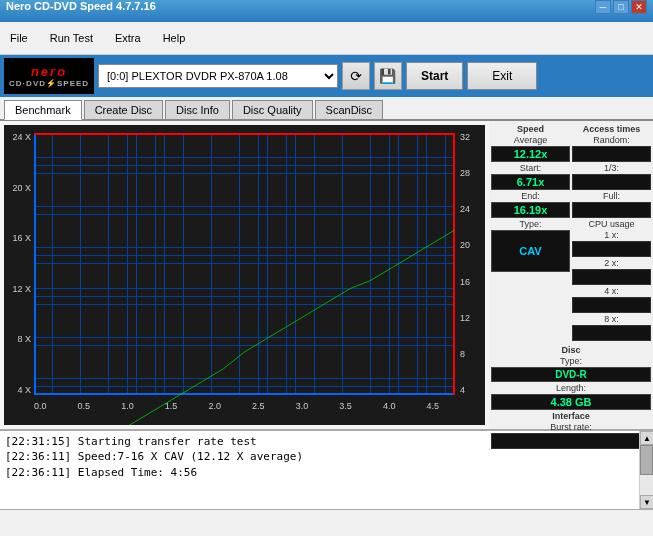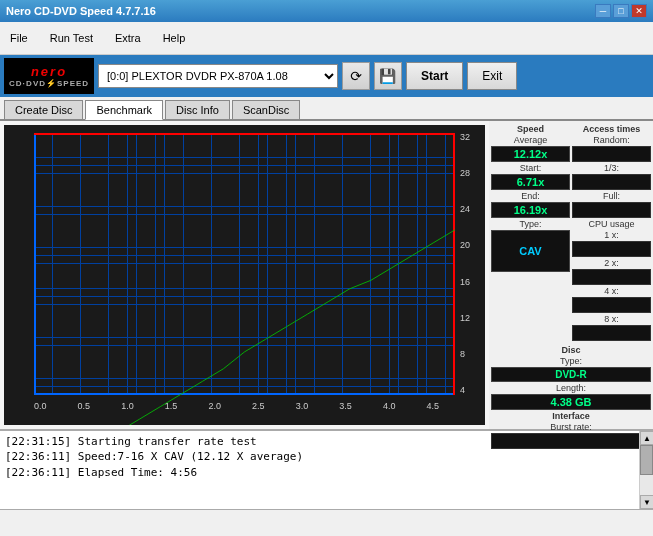--- a/index.html
+++ b/index.html
@@ -10,21 +10,20 @@
       font-family: 'Segoe UI', Tahoma, Arial, sans-serif;
       font-size: 11px;
       overflow: hidden;
     }
 
     
     .title-bar {
       background: linear-gradient(to bottom, #4a9fd4, #2b7bbf);
       height: 22px;
       display: flex;
-      align-items: center;
       justify-content: space-between;
       padding: 0 6px;
       color: white;
     }
     .title-bar-text {
       font-size: 11px;
       font-weight: bold;
     }
     .title-bar-buttons {
       display: flex;
@@ -112,21 +111,21 @@
       height: 28px;
       padding: 0 14px;
       font-size: 12px;
       font-weight: bold;
       cursor: pointer;
     }
     .exit-btn {
       background: linear-gradient(to bottom, #f0f0f0, #d8d8d8);
       border: 1px solid #888;
       height: 28px;
-      padding: 0 14px;
+      padding: 0 24px;
       font-size: 12px;
       cursor: pointer;
     }
 
     
     .tabs {
       background: #f0f0f0;
       height: 24px;
       display: flex;
       align-items: flex-end;
@@ -423,30 +422,39 @@
   <select class="drive-select">
     <option>[0:0]  PLEXTOR DVDR   PX-870A 1.08</option>
   </select>
   <div class="toolbar-icon-btn" title="Refresh">⟳</div>
   <div class="toolbar-icon-btn" title="Save">💾</div>
   <button class="start-btn">Start</button>
   <button class="exit-btn">Exit</button>
 </div>
 
 <div class="tabs">
+  <div class="tab active">Benchmark</div>
   <div class="tab">Create Disc</div>
-  <div class="tab active">Benchmark</div>
   <div class="tab">Disc Info</div>
+  <div class="tab">Disc Quality</div>
   <div class="tab">ScanDisc</div>
 </div>
 
 <div class="main-content">
 
   <div class="chart-area">
 
+    <div class="y-axis-left">
+      <span class="y-label">24 X</span>
+      <span class="y-label">20 X</span>
+      <span class="y-label">16 X</span>
+      <span class="y-label">12 X</span>
+      <span class="y-label">8 X</span>
+      <span class="y-label">4 X</span>
+    </div>
 
     <div class="chart-inner">
       <div class="grid-fine"></div>
       <div class="chart-border"></div>
       <div class="red-line-end"></div>
       <div class="red-line-top"></div>
 
       <svg class="speed-curve" viewBox="0 0 100 100" preserveAspectRatio="none">
 
         <polyline points="0,83 2,82 5,80 10,77 15,74 20,71 25,68 30,65 35,62 40,59 45,56 50,52 55,49 60,46 65,43 70,40 75,37 80,35 85,32 90,29 95,26 100,23" fill="none" stroke="#00cc00" stroke-width="0.8" vector-effect="non-scaling-stroke"></polyline>

